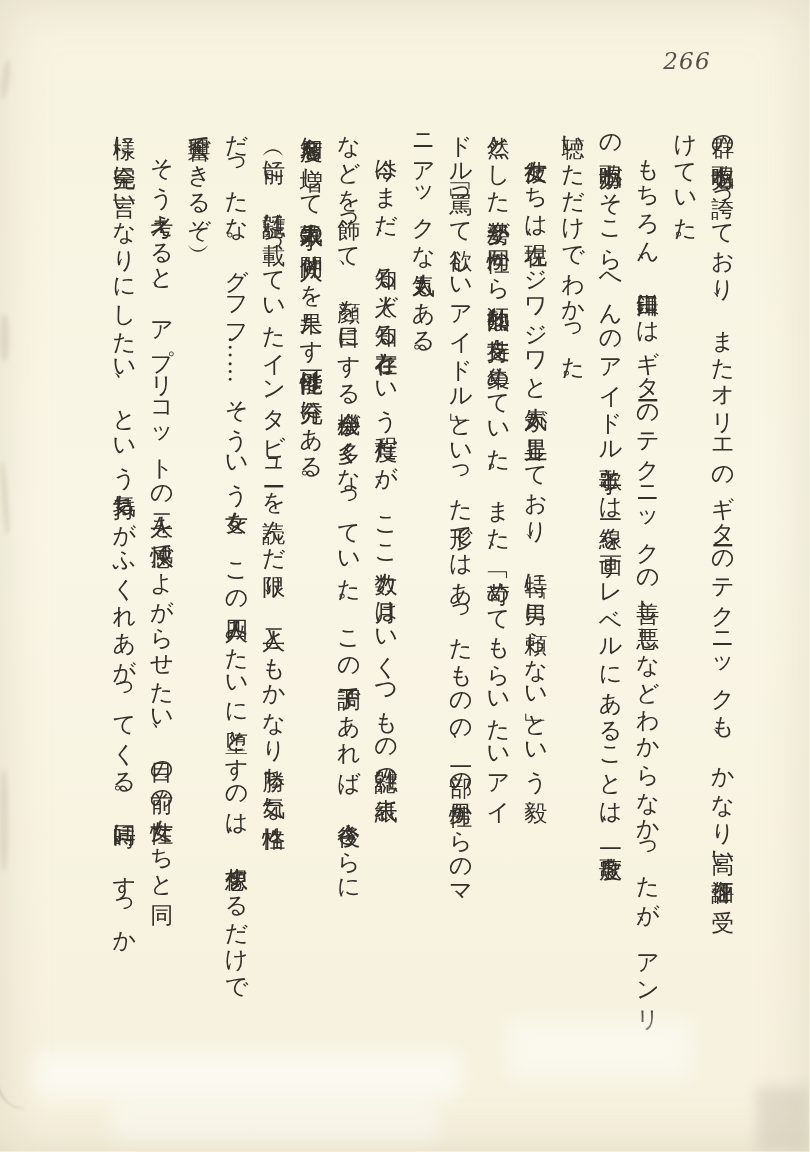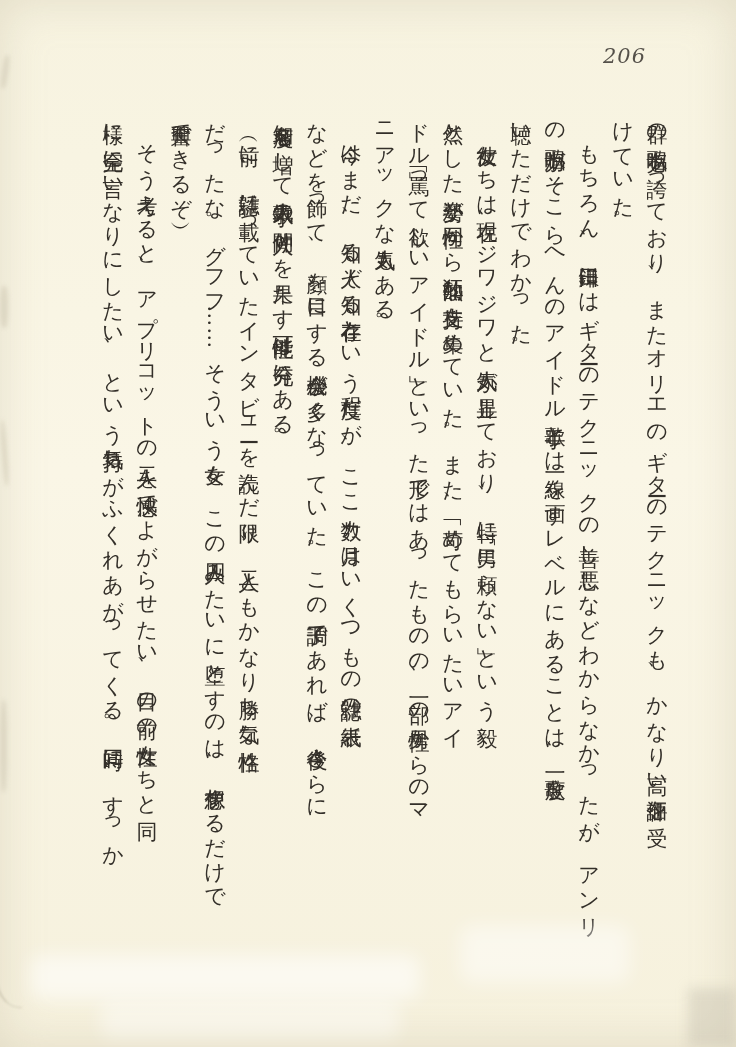--- a/index.html
+++ b/index.html
@@ -48,21 +48,21 @@
     background:rgba(187,181,164,.35);filter:blur(6px);
   }
 </style>
 </head>
 <body>
 
 <div class="page">
 
   <div class="vignette"></div>
 
-  <div class="page-number">206</div>
+  <div class="page-number">266</div>
 
   <div class="text-block">
     <div class="col">群の歌唱力を誇っており、またオリエのギターのテクニックも、かなり高い評価を受</div>
     <div class="col">けていた。</div>
     <div class="col indent">もちろん、鎌田にはギターのテクニックの善し悪しなどわからなかったが、アンリ</div>
     <div class="col">の歌唱力がそこらへんのアイドル歌手とは一線を画すレベルにあることは、一度歌を</div>
     <div class="col">聴いただけでわかった。</div>
     <div class="col indent">彼女たちは現在、ジワジワと人気が上昇しており、特に「男に頼らない」という毅</div>
     <div class="col">然とした姿勢が同性から熱狂的な支持を集めていた。また、「苛めてもらいたいアイ</div>
     <div class="col">ドル」「罵って欲しいアイドル」といった形ではあったものの、一部の男性からのマ</div>

